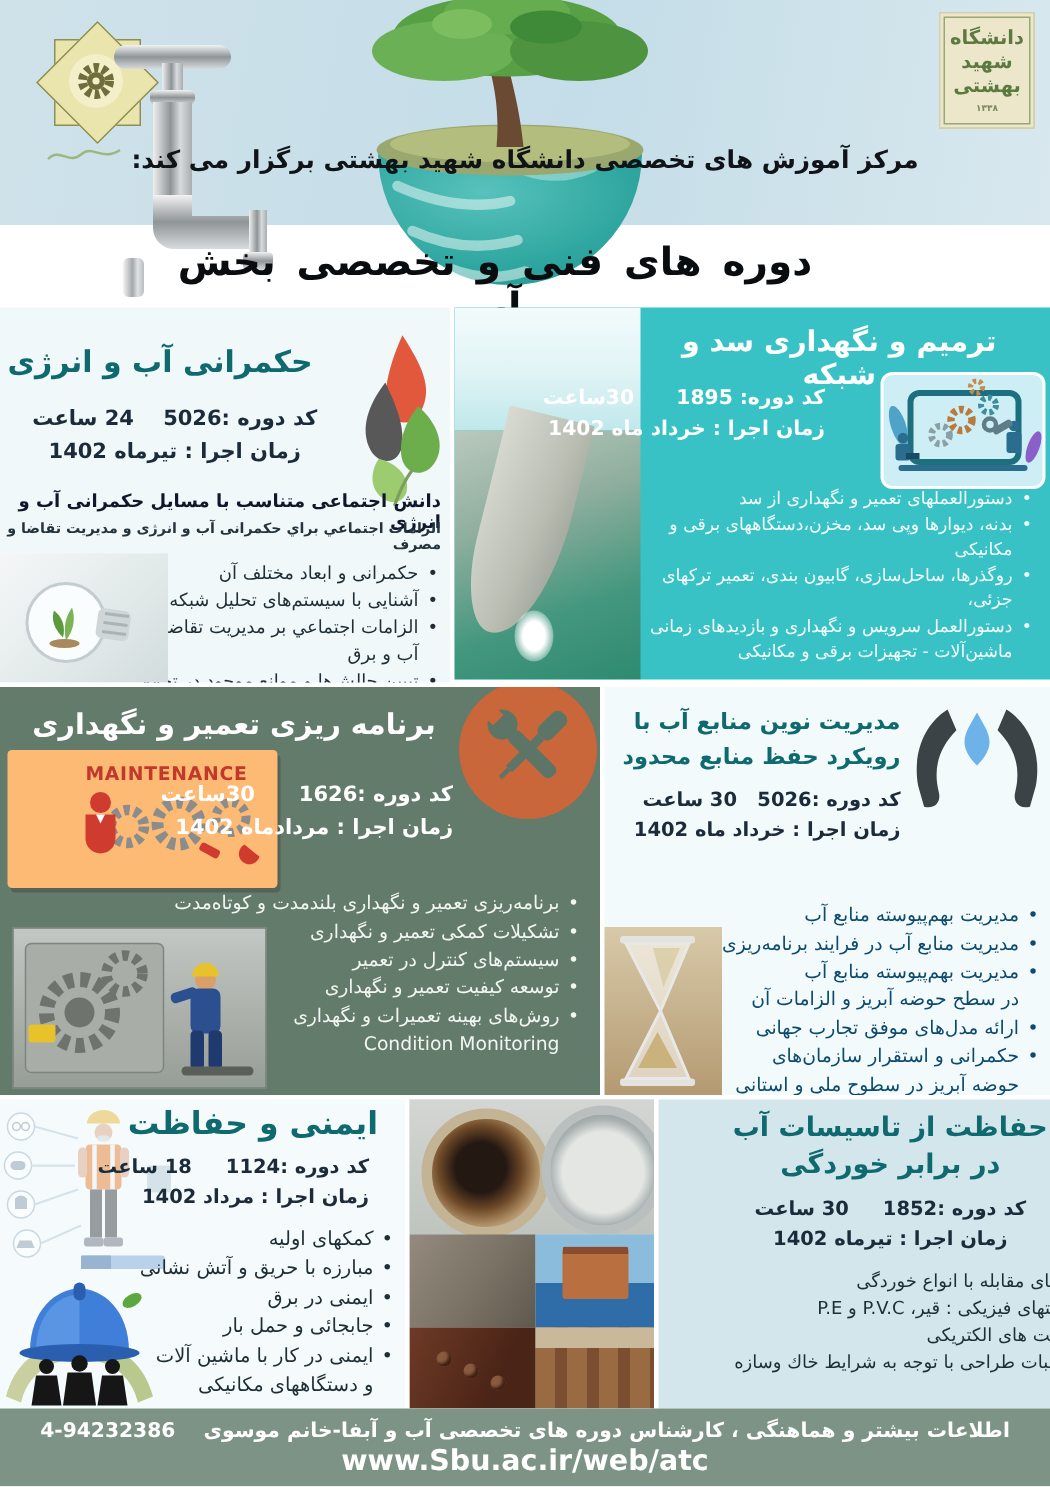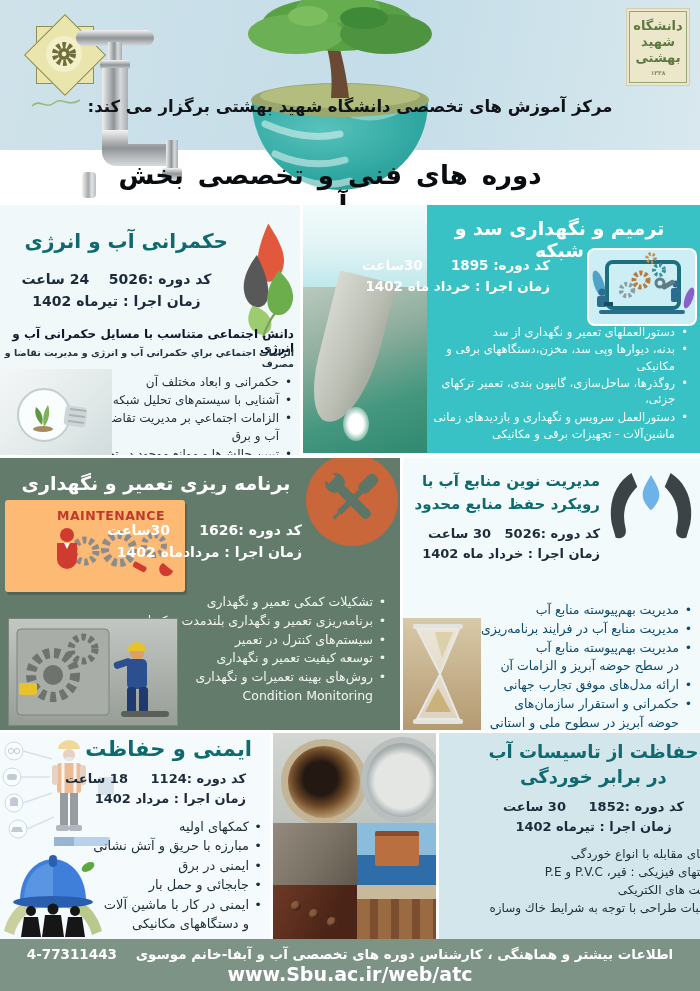--- a/index.html
+++ b/index.html
@@ -35,21 +35,21 @@
   .card-title{font-weight:bold;}
   .meta{font-weight:bold;line-height:1.55;}
   ul.bullets{list-style:none;margin:0;padding:0;}
   ul.bullets li{position:relative;padding-right:13px;margin:1px 0;text-align:right;line-height:1.42;}
   ul.bullets li::before{content:"•";position:absolute;right:0;top:0;}
   ul.bullets li.cont{margin-top:0;}
   ul.bullets li.cont::before{content:"";}
 
   
   .card-a{left:0;top:205px;width:300px;height:250px;background:#f1f8fa;}
-  .card-a .card-title{position:absolute;top:24px;right:72px;left:5px;text-align:right;font-size:20px;color:#0f6a70;}
+  .card-a .card-title{position:absolute;top:24px;right:72px;left:5px;text-align:left;font-size:20px;color:#0f6a70;}
   .card-a .meta{position:absolute;top:64px;right:72px;left:5px;text-align:center;font-size:14px;color:#1c2b3a;}
   .card-a .desc1{position:absolute;top:122px;right:6px;left:4px;text-align:right;font-size:12px;color:#0f172a;font-weight:bold;}
   .card-a .desc2{position:absolute;top:142px;right:6px;left:4px;text-align:right;font-size:9.5px;color:#24343c;font-weight:bold;}
   .card-a ul{position:absolute;top:168px;right:8px;left:5px;font-size:12px;color:#1e2e36;}
   .flame-icon{position:absolute;right:2px;top:8px;width:70px;height:140px;}
   .bulb-photo{position:absolute;left:0;bottom:0;width:112px;height:86px;
               background:linear-gradient(135deg,#f5f7f7 0%,#e3eaea 55%,#d2dcdc 100%);}
 
   
   .card-b{left:303px;top:205px;width:397px;height:248px;background:#38c2c6;}
@@ -310,22 +310,22 @@
         <path d="M13,20 l3,6 3,-6 Z" fill="#ffffff"></path>
         <rect x="84" y="38" width="14" height="6" rx="2" transform="rotate(28 84 38)" fill="#cf3b2f"></rect>
         <path d="M112,40 a7,7 0 1 0 10,8 l-4,-3 z" fill="#cf3b2f"></path>
       </svg>
     </div>
     <div class="meta">
       <div>کد دوره :1626&nbsp;&nbsp;&nbsp;&nbsp;&nbsp; 30ساعت</div>
       <div>زمان اجرا : مردادماه 1402</div>
     </div>
     <ul class="bullets">
+        <li>برنامه‌ریزی تعمیر و نگهداری بلندمدت و کوتاه‌مدت</li>
         <li>تشکیلات کمکی تعمیر و نگهداری</li>
-        <li>برنامه‌ریزی تعمیر و نگهداری بلندمدت و کوتاه‌مدت</li>
         <li>سیستم‌های کنترل در تعمیر</li>
         <li>توسعه کیفیت تعمیر و نگهداری</li>
         <li>روش‌های بهینه تعمیرات و نگهداری</li>
         <li class="cont">Condition Monitoring</li>
       </ul>
     <div class="machine-illus">
       <svg width="168" height="106" viewBox="0 0 168 106">
         <rect x="8" y="10" width="92" height="86" rx="4" fill="#a8ada8" stroke="#7e847e"></rect>
         <circle cx="44" cy="56" r="22" fill="none" stroke="#6e736e" stroke-width="10" stroke-dasharray="6 4.4"></circle>
         <circle cx="44" cy="56" r="10" fill="#6e736e"></circle>
@@ -469,18 +469,18 @@
         <li>روشهای مقابله با انواع خوردگی</li>
         <li>حفاظتهای فیزیکی :  قیر، P.V.C و P.E</li>
         <li>حفاظت های الکتریکی</li>
         <li>محاسبات طراحی با توجه به شرایط خاك وسازه</li>
       </ul>
   </div>
 
   <div class="footer">
     <div class="line1">
       <span>اطلاعات بیشتر و هماهنگی ، کارشناس دوره های تخصصی آب و آبفا-خانم موسوی</span>
-      <span class="phone">77311443-4</span>
+      <span class="phone">94232386-4</span>
     </div>
     <div class="line2">www.Sbu.ac.ir/web/atc</div>
   </div>
 
 </div>
 
 </body></html>

